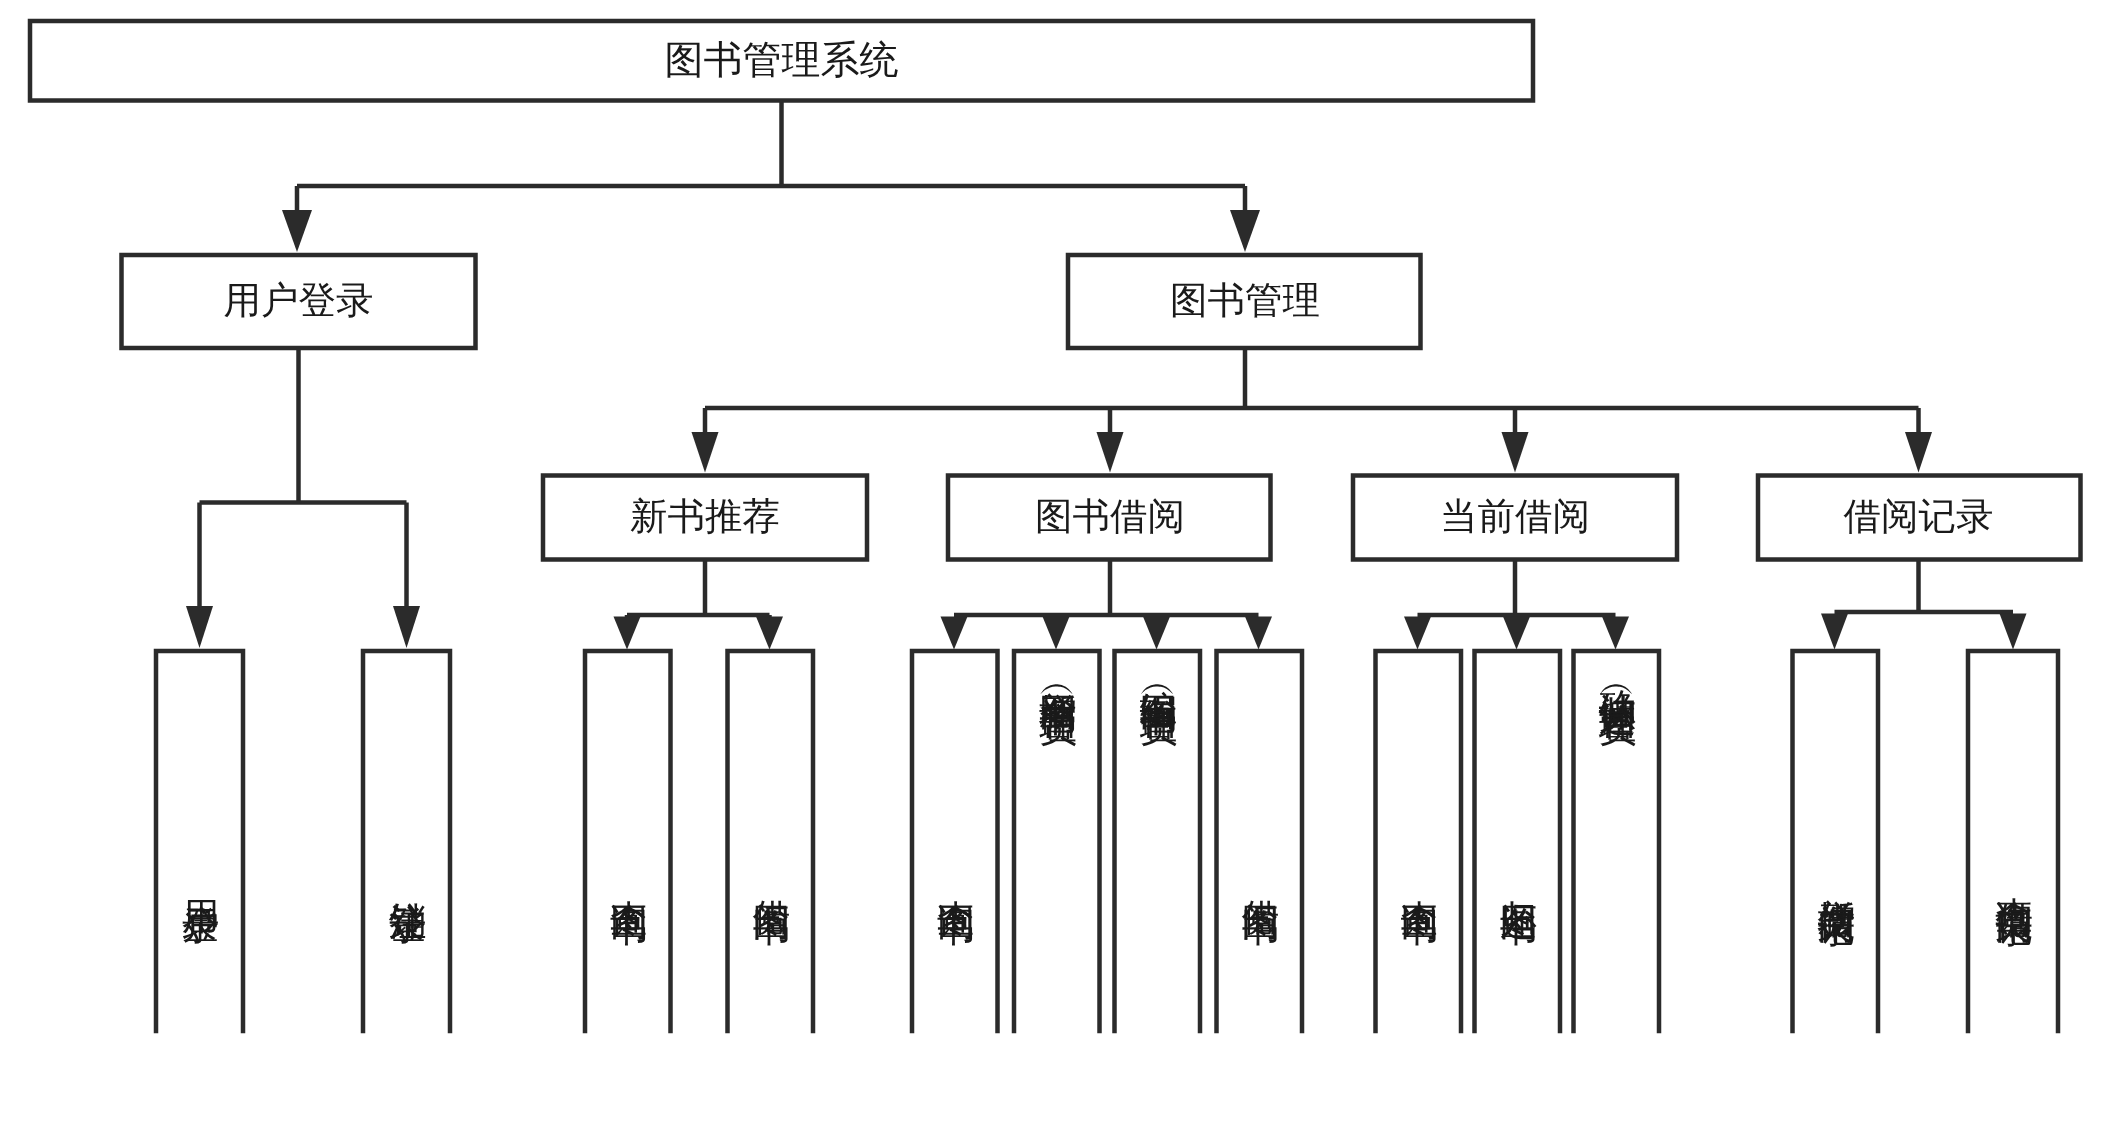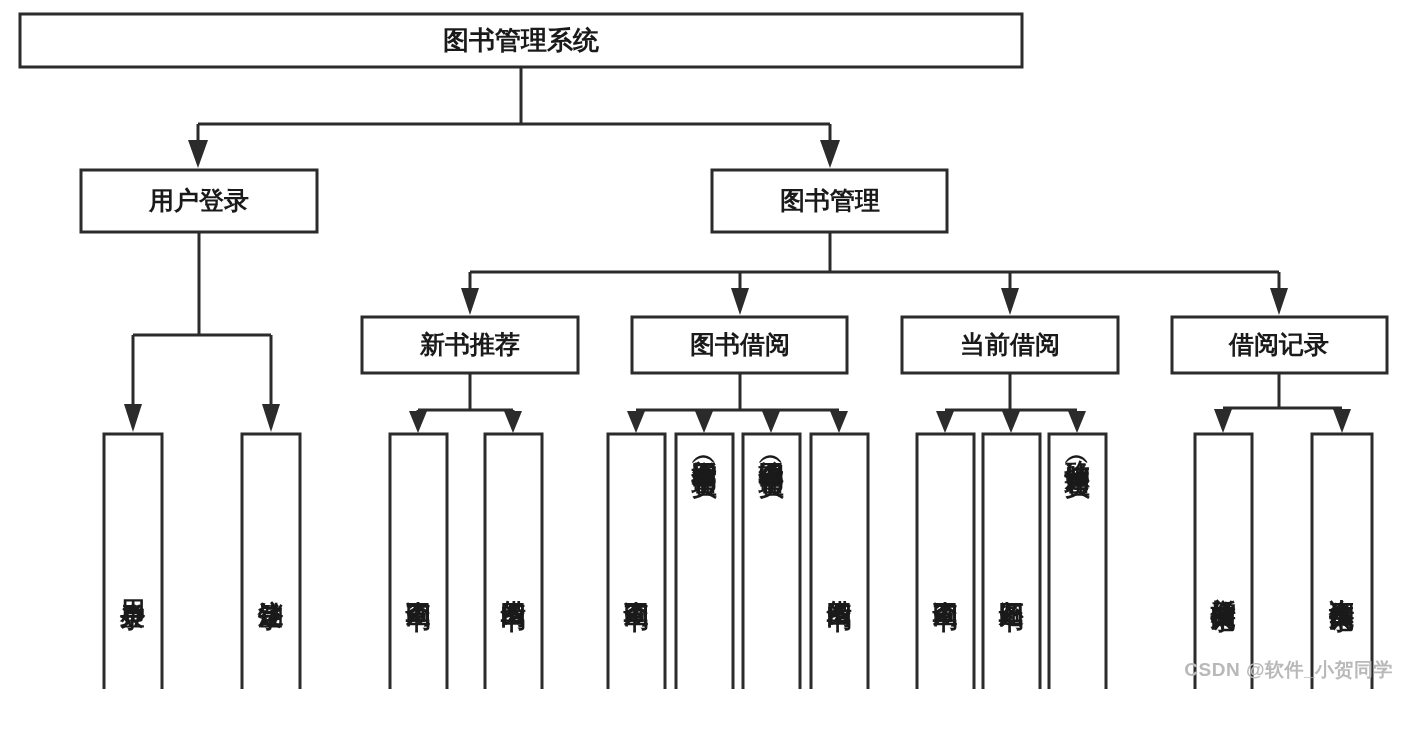--- a/index.html
+++ b/index.html
@@ -9,21 +9,20 @@
   }
   body {
     font-family: "Liberation Sans", "DejaVu Sans", sans-serif;
   }
   #diagram-root {
     position: relative;
     width: 1405px;
     height: 689px;
     background: #ffffff;
     overflow: hidden;
-    font-weight: bold;
   }
   svg.flow {
     position: absolute;
     left: 0;
     top: 0;
     width: 1405px;
     height: 747px;
   }
   .node-rect {
     fill: #ffffff;
@@ -236,15 +235,14 @@
   <div class="leaf-label-wrap" style="left:1049px; top:440px; width:57px; height:288px; align-items:flex-start;">
     <span class="leaf-label">确认归还（管理员）</span>
   </div>
   <div class="leaf-label-wrap" style="left:1195px; top:434px; width:57px; height:300px;">
     <span class="leaf-label">新增借阅记录</span>
   </div>
   <div class="leaf-label-wrap" style="left:1312px; top:434px; width:60px; height:300px;">
     <span class="leaf-label">查询借阅记录</span>
   </div>
 
-  <div class="watermark">CSDN @软件_小贺同学</div>
 
 </div>
 
 </body></html>

